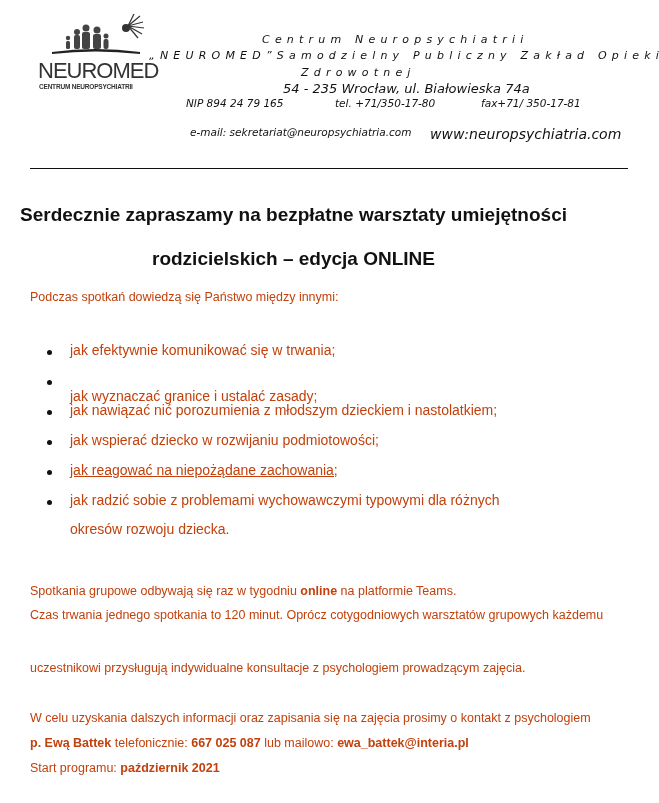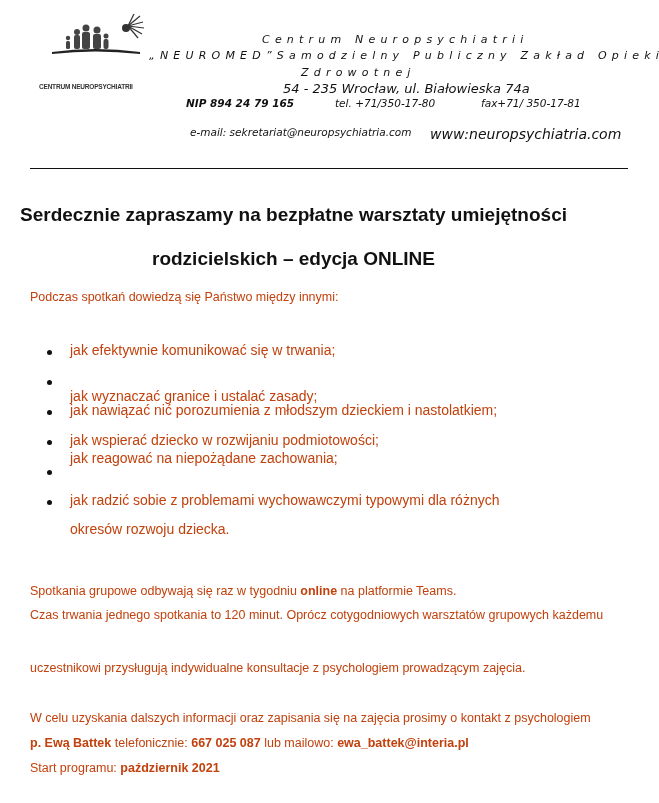--- a/index.html
+++ b/index.html
@@ -38,28 +38,29 @@
     <g stroke="#333" stroke-width="1.2">
       <line x1="98" y1="12" x2="110" y2="2"></line>
         <line x1="98" y1="12" x2="113" y2="8"></line>
       <line x1="98" y1="12" x2="114" y2="14"></line>
         <line x1="98" y1="12" x2="112" y2="20"></line>
       <line x1="98" y1="12" x2="104" y2="0"></line>
         <line x1="98" y1="12" x2="108" y2="24"></line>
     </g>
     <circle cx="96" cy="14" r="4" fill="#333"></circle>
   </svg>
+  <div class="logo-text">NEUROMED</div>
   <div class="logo-sub">CENTRUM NEUROPSYCHIATRII</div>
 </div>
 
 <div class="abs hdr spaced" style="left:262px;top:33px;">Centrum Neuropsychiatrii</div>
 <div class="abs hdr spaced" style="left:149px;top:49px;">„NEUROMED”Samodzielny Publiczny Zakład Opieki</div>
 <div class="abs hdr spaced" style="left:301px;top:66px;">Zdrowotnej</div>
 <div class="abs hdr" style="left:283px;top:81px;font-size:13px;">54 - 235 Wrocław,  ul. Białowieska 74a</div>
-<div class="abs hdr" style="left:186px;top:97px;font-size:10.5px;font-weight:bold;">NIP 894 24 79 165</div>
+<div class="abs hdr" style="left:186px;top:97px;font-size:10.5px;">NIP 894 24 79 165</div>
 <div class="abs hdr" style="left:335px;top:97px;font-size:10.5px;">tel. +71/350-17-80</div>
 <div class="abs hdr" style="left:481px;top:97px;font-size:10.5px;">fax+71/ 350-17-81</div>
 <div class="abs hdr" style="left:190px;top:126px;font-size:10.5px;">e-mail: sekretariat@neuropsychiatria.com</div>
 <div class="abs hdr" style="left:430px;top:126px;font-size:14px;">www:neuropsychiatria.com</div>
 
 <div class="abs rule"></div>
 
 <div class="abs title" style="top:204px;">Serdecznie zapraszamy na bezpłatne warsztaty umiejętności</div>
 <div class="abs title" style="top:248px;">rodzicielskich – edycja ONLINE</div>
 
@@ -67,21 +68,21 @@
 
 <div class="bullet" style="top:350px;"></div>
 <div class="abs body-text li" style="top:342px;">jak efektywnie komunikować się w trwania;</div>
 <div class="bullet" style="top:380px;"></div>
 <div class="abs body-text li" style="top:388px;">jak wyznaczać granice i ustalać zasady;</div>
 <div class="bullet" style="top:410px;"></div>
 <div class="abs body-text li" style="top:402px;">jak nawiązać nić porozumienia z młodszym dzieckiem i nastolatkiem;</div>
 <div class="bullet" style="top:440px;"></div>
 <div class="abs body-text li" style="top:432px;">jak wspierać dziecko w rozwijaniu podmiotowości;</div>
 <div class="bullet" style="top:470px;"></div>
-<div class="abs body-text li" style="top:450px;">jak reagować na niepożądane zachowania;</div>
+<div class="abs body-text li" style="top:462px;text-decoration:underline;">jak reagować na niepożądane zachowania;</div>
 <div class="bullet" style="top:500px;"></div>
 <div class="abs body-text li" style="top:492px;">jak radzić sobie z problemami wychowawczymi typowymi dla różnych</div>
 <div class="abs body-text li" style="top:521px;">okresów rozwoju dziecka.</div>
 
 <div class="abs body-text" style="left:30px;top:584px;"><span>Spotkania grupowe odbywają się raz w tygodniu </span><b>online</b><span> na platformie Teams.</span></div>
 
 <div class="abs body-text" style="left:30px;top:608px;">Czas trwania jednego spotkania to 120 minut.  Oprócz cotygodniowych warsztatów grupowych każdemu</div>
 <div class="abs body-text" style="left:30px;top:661px;">uczestnikowi przysługują indywidualne konsultacje z psychologiem prowadzącym zajęcia.</div>
 
 <div class="abs body-text" style="left:30px;top:711px;">W celu uzyskania dalszych informacji oraz zapisania się na zajęcia prosimy o kontakt z psychologiem</div>

